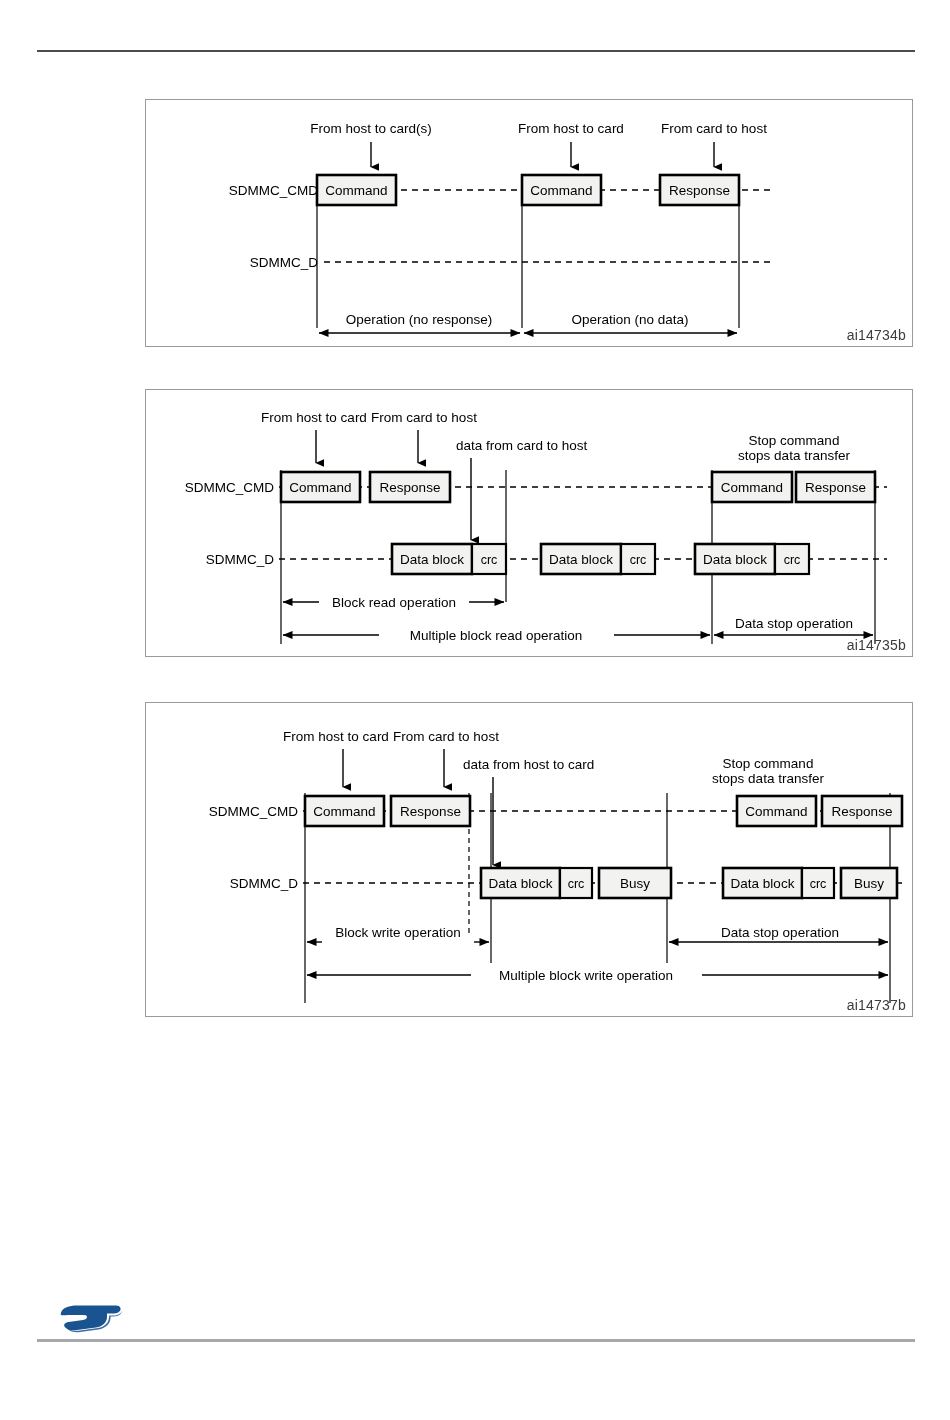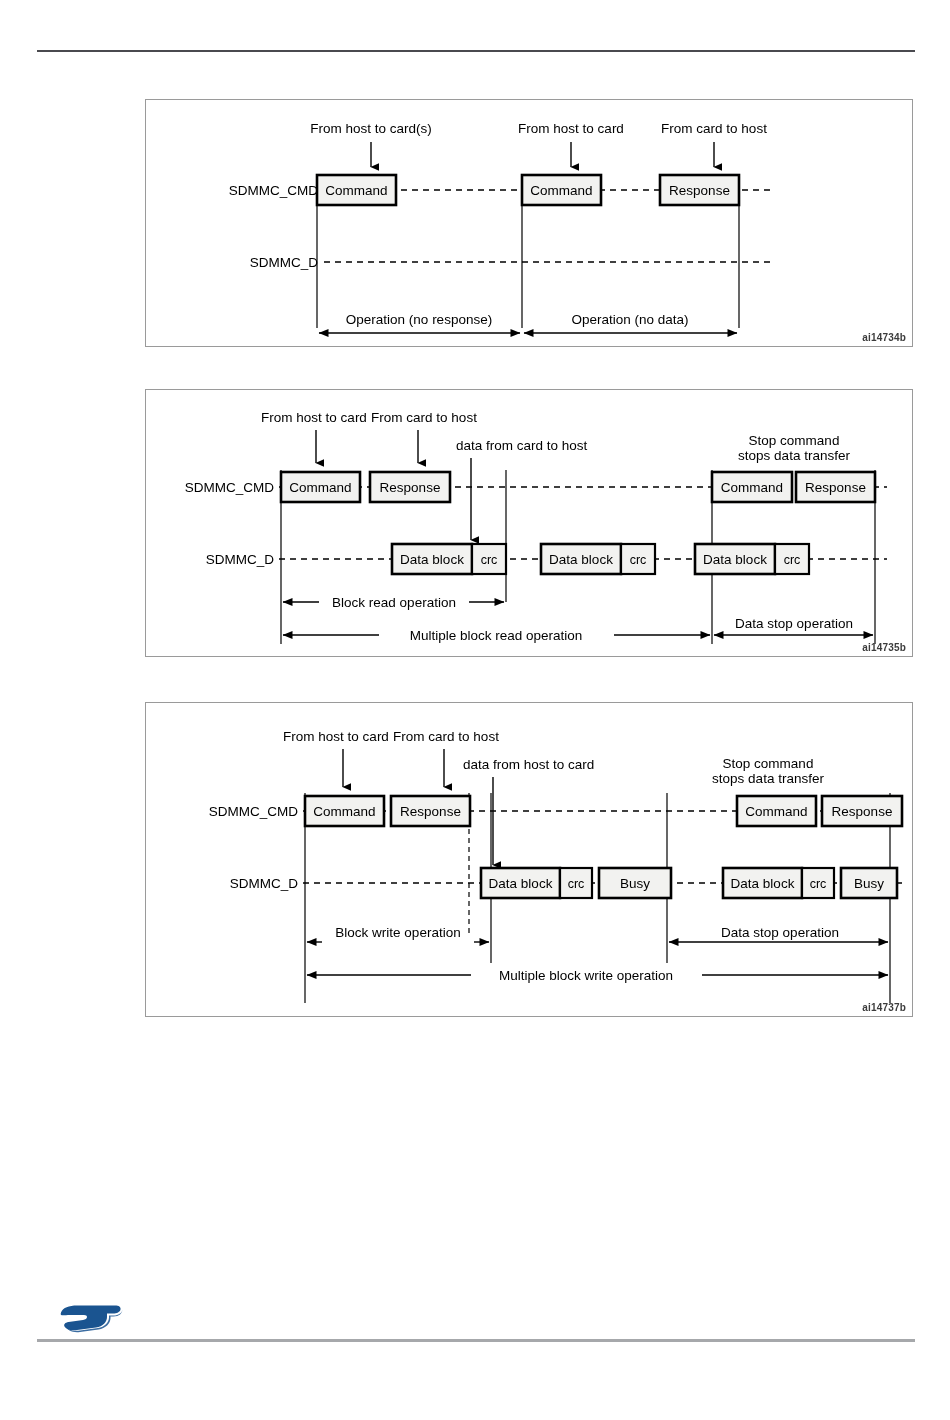--- a/index.html
+++ b/index.html
@@ -55,25 +55,24 @@
   #figure-block-write   { left: 145px; top: 702px; width: 768px; height: 315px; }
   .figure svg {
     position: absolute;
     left: 0; top: 0;
     display: block;
   }
   .fig-id {
     position: absolute;
     right: 6px;
     bottom: 3px;
-    font-size: 10px;
+    font-size: 14px;
     color: #3c3c3c;
     font-family: "Liberation Sans", sans-serif;
     letter-spacing: 0.2px;
-    font-weight: bold;
   }
   text {
     font-family: "Liberation Sans", sans-serif;
     fill: #000000;
   }
   .t13 { font-size: 13.5px; }
   .t12 { font-size: 12.5px; }
   .box-fill { fill: #f2f2f0; stroke: #000000; stroke-width: 2.6; }
   .box-fill-thin { fill: #f2f2f0; stroke: #000000; stroke-width: 2.2; }
   .solidline { stroke: #000000; stroke-width: 1.2; fill: none; }

